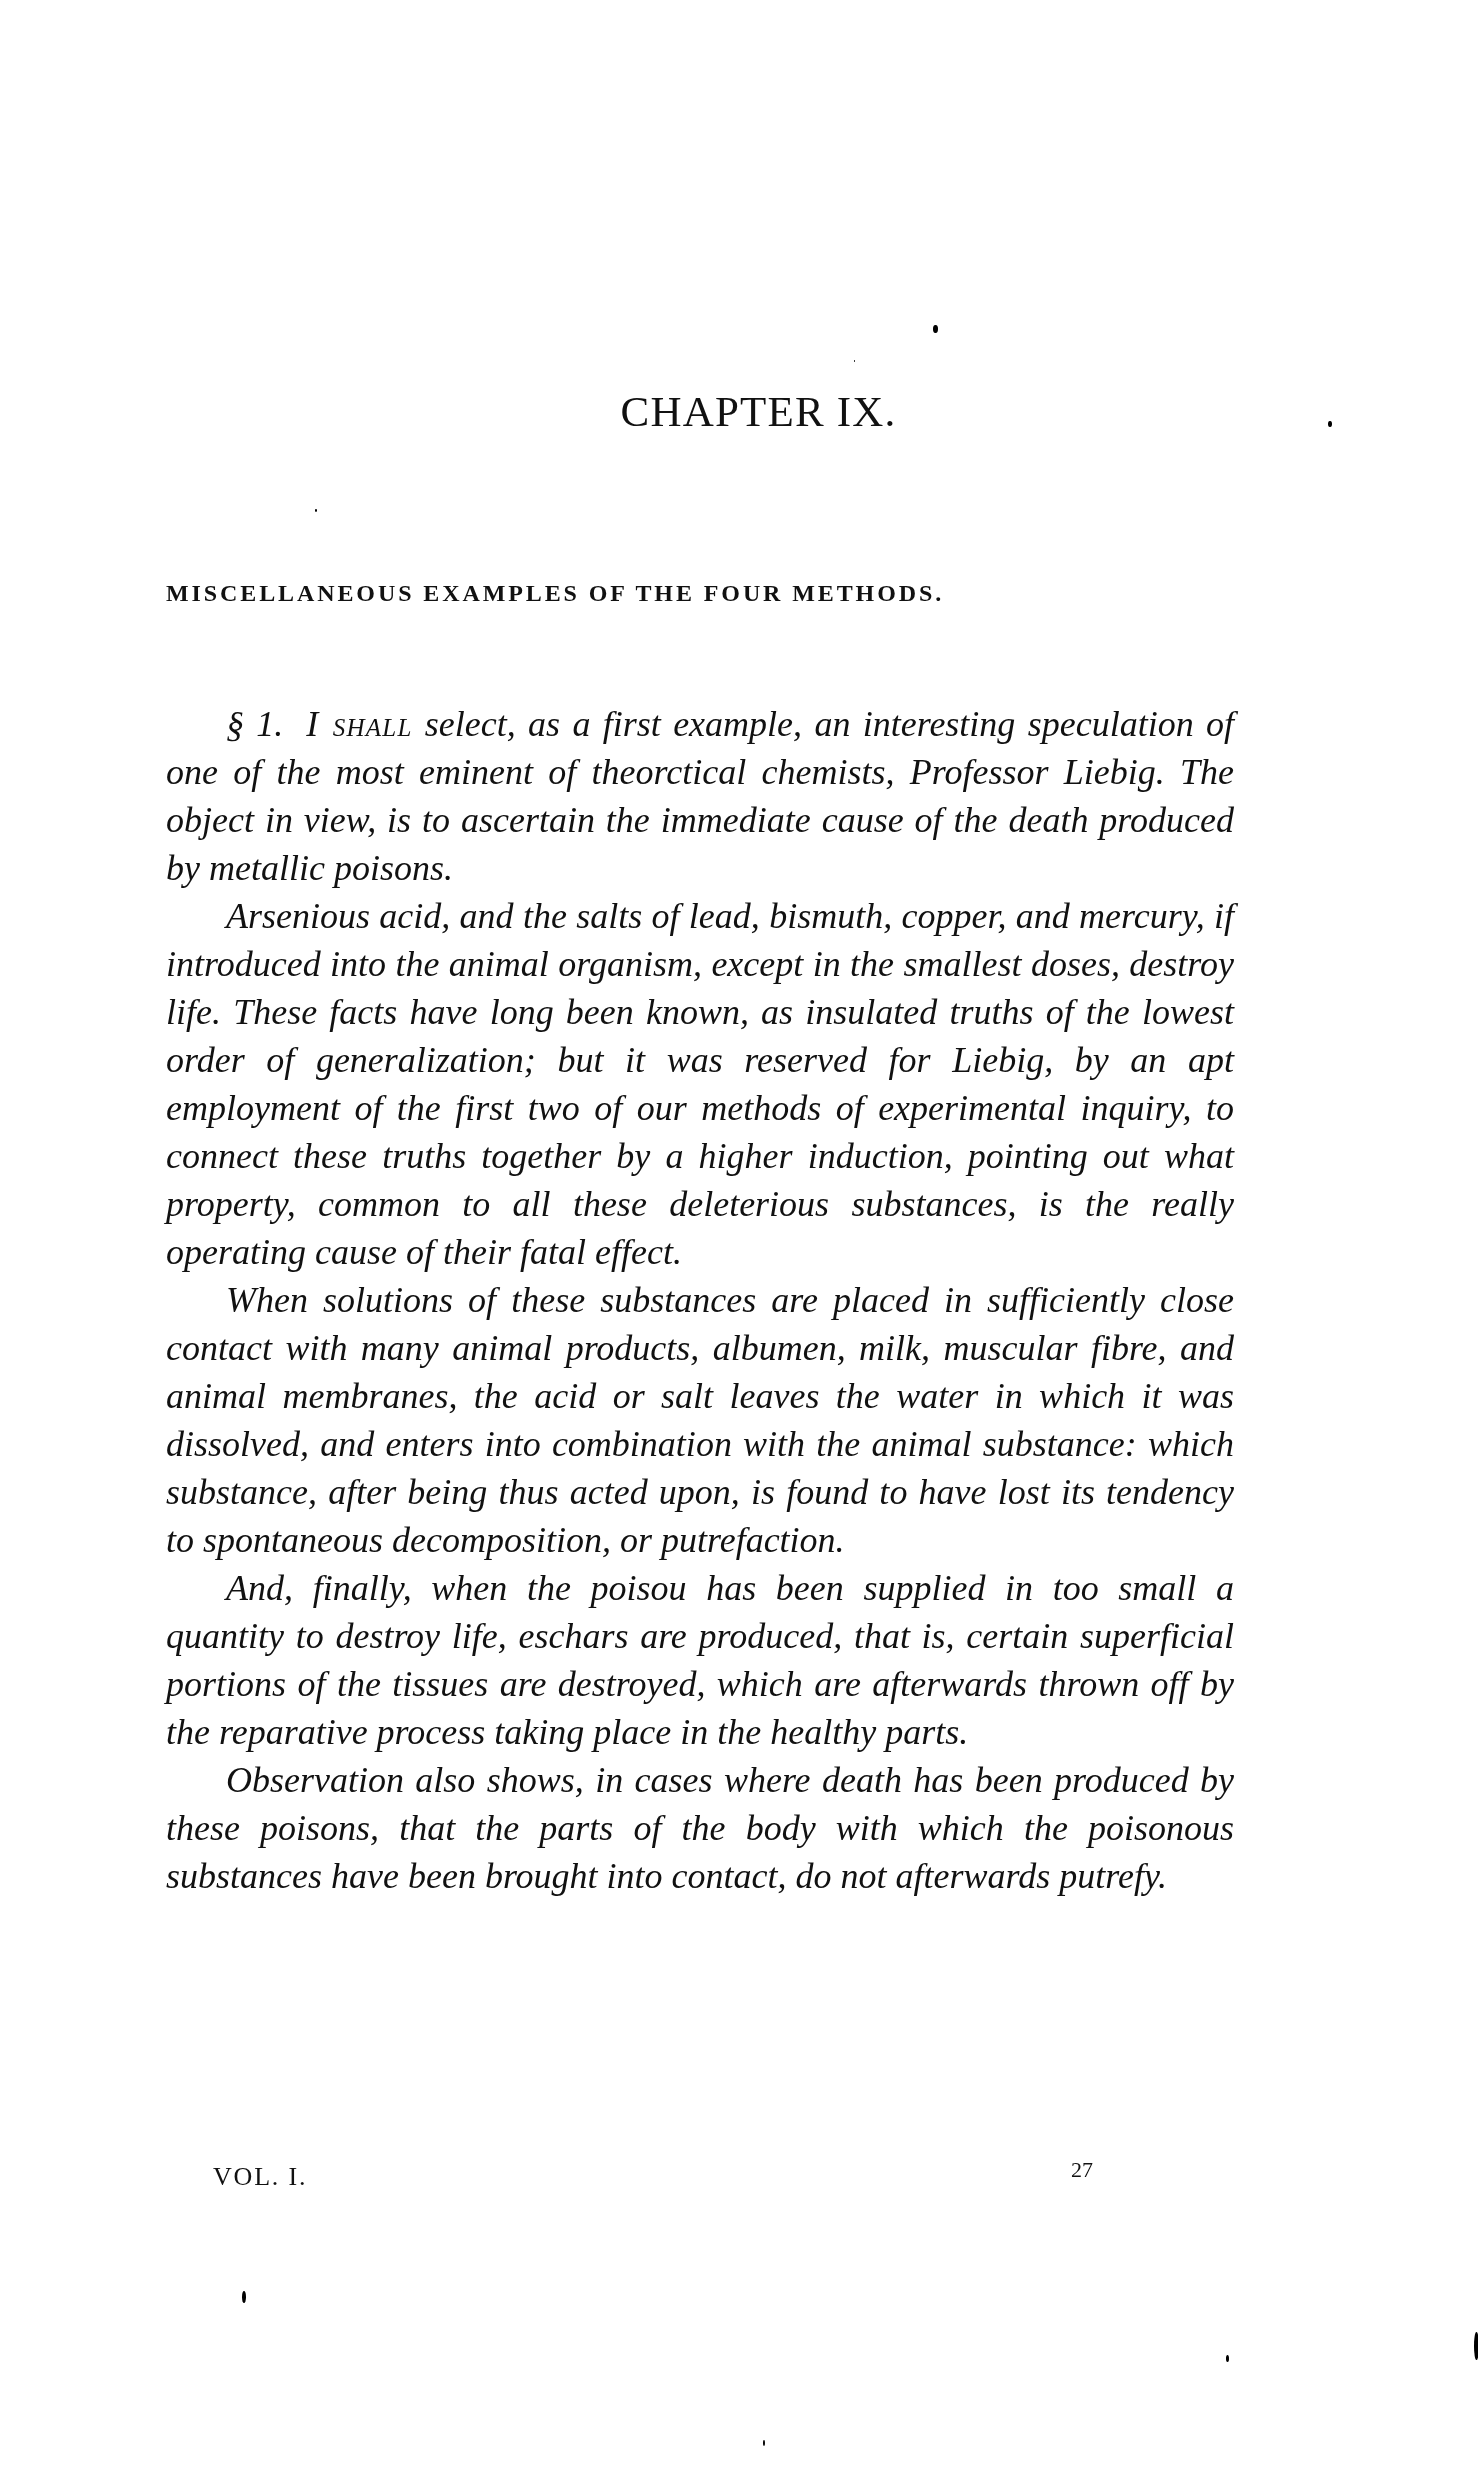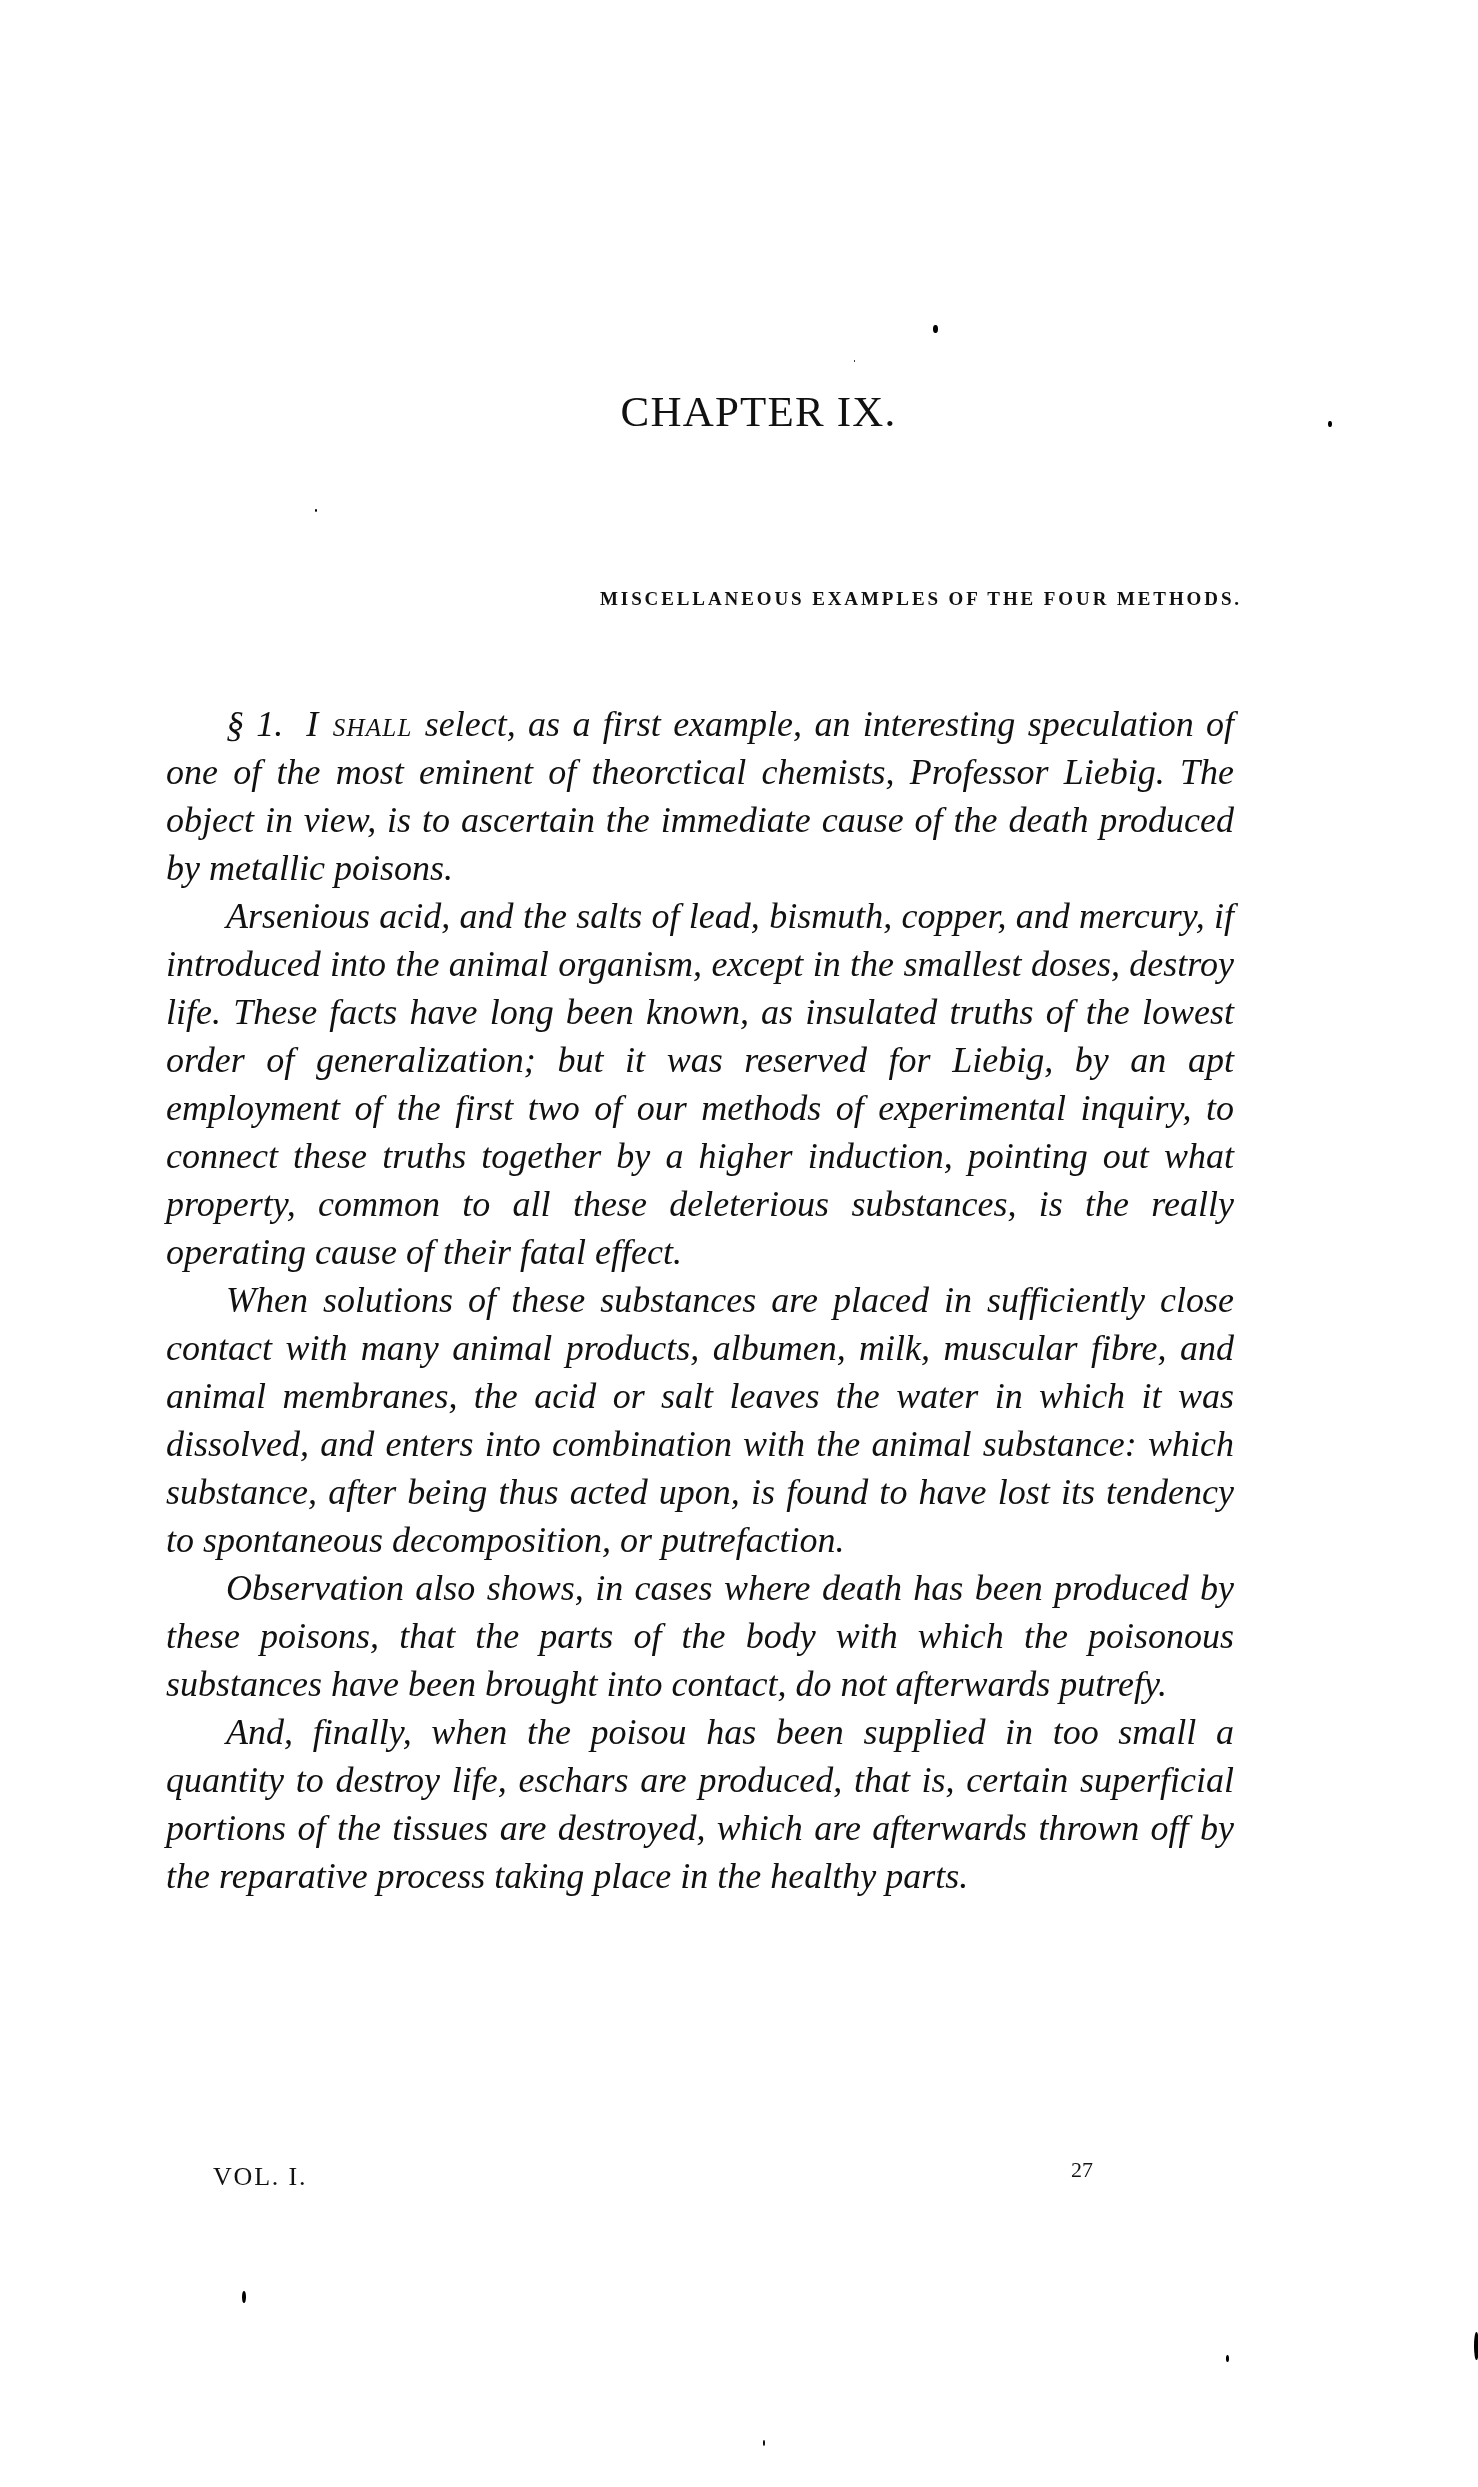--- a/index.html
+++ b/index.html
@@ -32,24 +32,24 @@
     font-weight: normal;
     margin: 0;
     padding-left: 39px;
     box-sizing: border-box;
   }
   .chapter-subtitle {
     position: absolute;
     left: 166px;
     width: 1068px;
     top: 580px;
-    text-align: right;
-    font-size: 19px;
+    text-align: left;
+    font-size: 24px;
     letter-spacing: 2.9px;
-    margin: 8px;
+    margin: 0;
   }
   .body-text {
     position: absolute;
     left: 166px;
     top: 700px;
     width: 1068px;
     font-size: 36px;
     line-height: 48px;
   }
   .body-text p {
@@ -98,22 +98,22 @@
 <div class="page">
 
   <h1 class="chapter-title">CHAPTER IX.</h1>
 
   <h2 class="chapter-subtitle">MISCELLANEOUS EXAMPLES OF THE FOUR METHODS.</h2>
 
   <div class="body-text">
     <p><span class="section-mark">§ 1.</span> <span class="sc">I shall</span> <span>select, as a first example, an interesting speculation of one of the most eminent of theorctical chemists, Professor Liebig.  The object in view, is to ascertain the immediate cause of the death produced by metallic poisons.</span></p>
     <p>Arsenious acid, and the salts of lead, bismuth, copper, and mercury, if introduced into the animal organism, except in the smallest doses, destroy life.  These facts have long been known, as insulated truths of the lowest order of generalization; but it was reserved for Liebig, by an apt employment of the first two of our methods of experimental inquiry, to connect these truths together by a higher induc­tion, pointing out what property, common to all these dele­terious substances, is the really operating cause of their fatal effect.</p>
     <p>When solutions of these substances are placed in suffi­ciently close contact with many animal products, albumen, milk, muscular fibre, and animal membranes, the acid or salt leaves the water in which it was dissolved, and enters into combination with the animal substance: which sub­stance, after being thus acted upon, is found to have lost its tendency to spontaneous decomposition, or putrefaction.</p>
+    <p>And, finally, when the poisou has been supplied in too small a quantity to destroy life, eschars are produced, that is, certain superficial portions of the tissues are destroyed, which are afterwards thrown off by the reparative process taking place in the healthy parts.</p>
     <p>Observation also shows, in cases where death has been produced by these poisons, that the parts of the body with which the poisonous substances have been brought into contact, do not afterwards putrefy.</p>
-    <p>And, finally, when the poisou has been supplied in too small a quantity to destroy life, eschars are produced, that is, certain superficial portions of the tissues are destroyed, which are afterwards thrown off by the reparative process taking place in the healthy parts.</p>
   </div>
 
   <div class="footer">
     <span class="footer-vol">VOL. I.</span>
     <span class="footer-page">27</span>
   </div>
 
   <span class="speck" style="left:933px;top:325px;width:4.7px;height:8.2px;"></span>
   <span class="speck" style="left:854px;top:360px;width:1.2px;height:2.3px;"></span>
   <span class="speck" style="left:1328px;top:421px;width:3.5px;height:5.9px;"></span>

